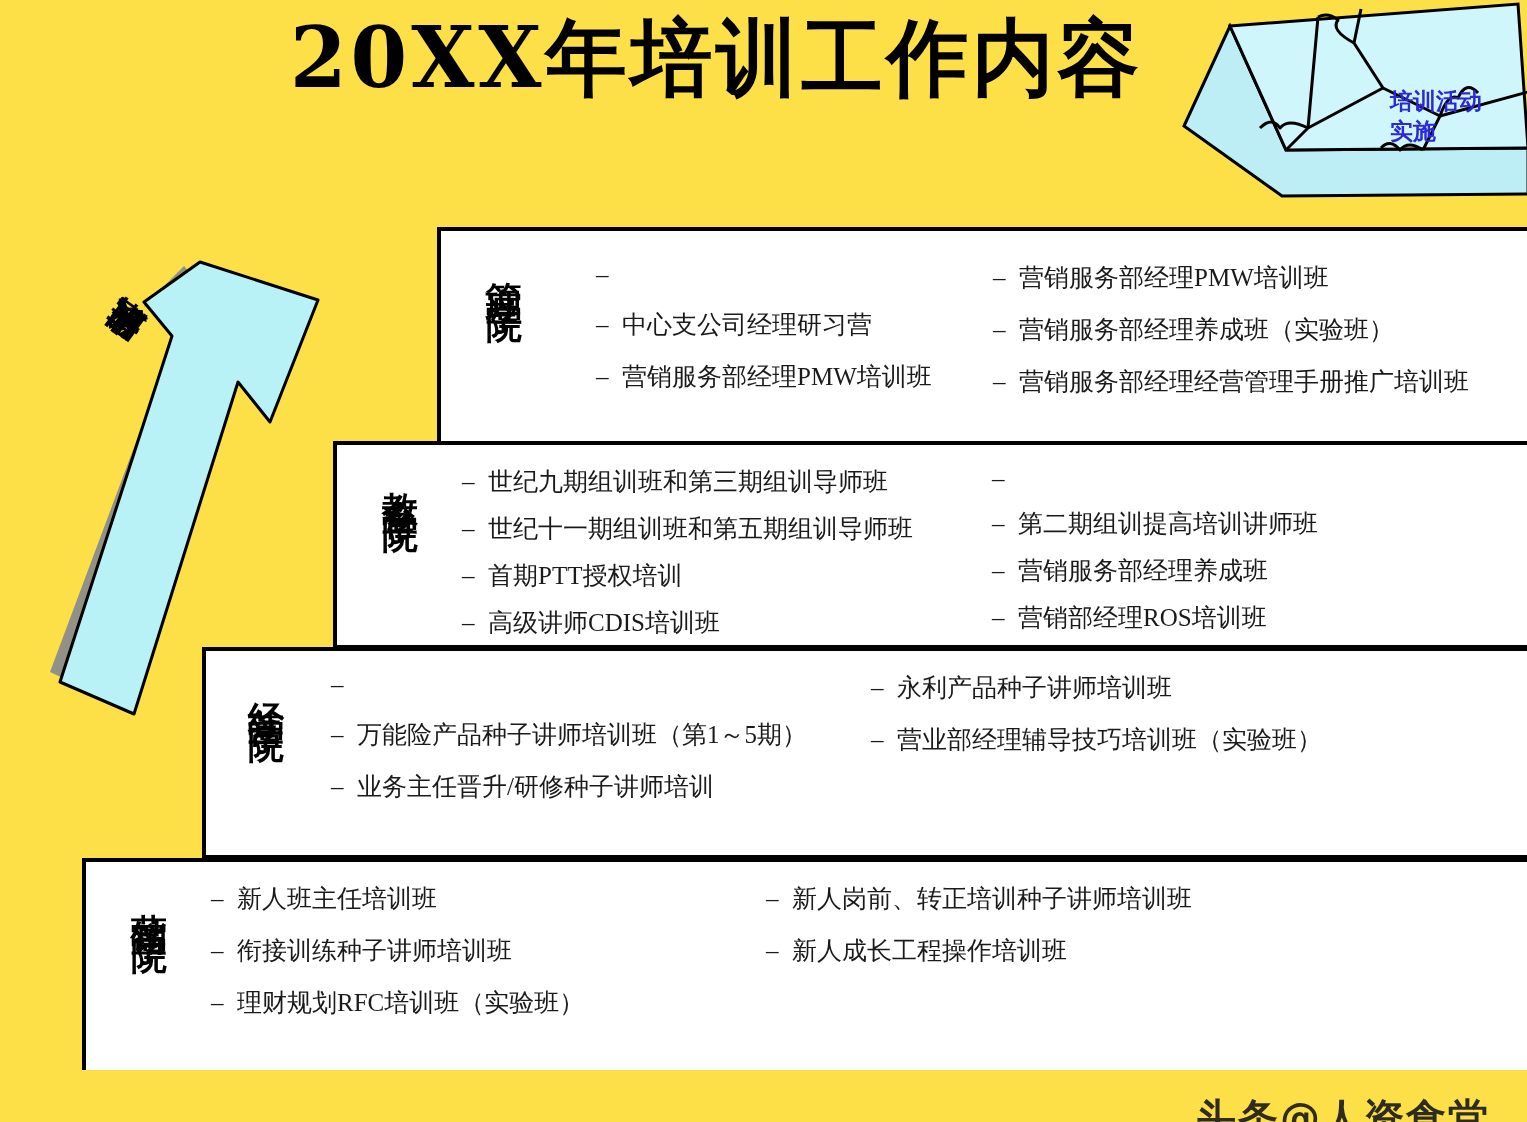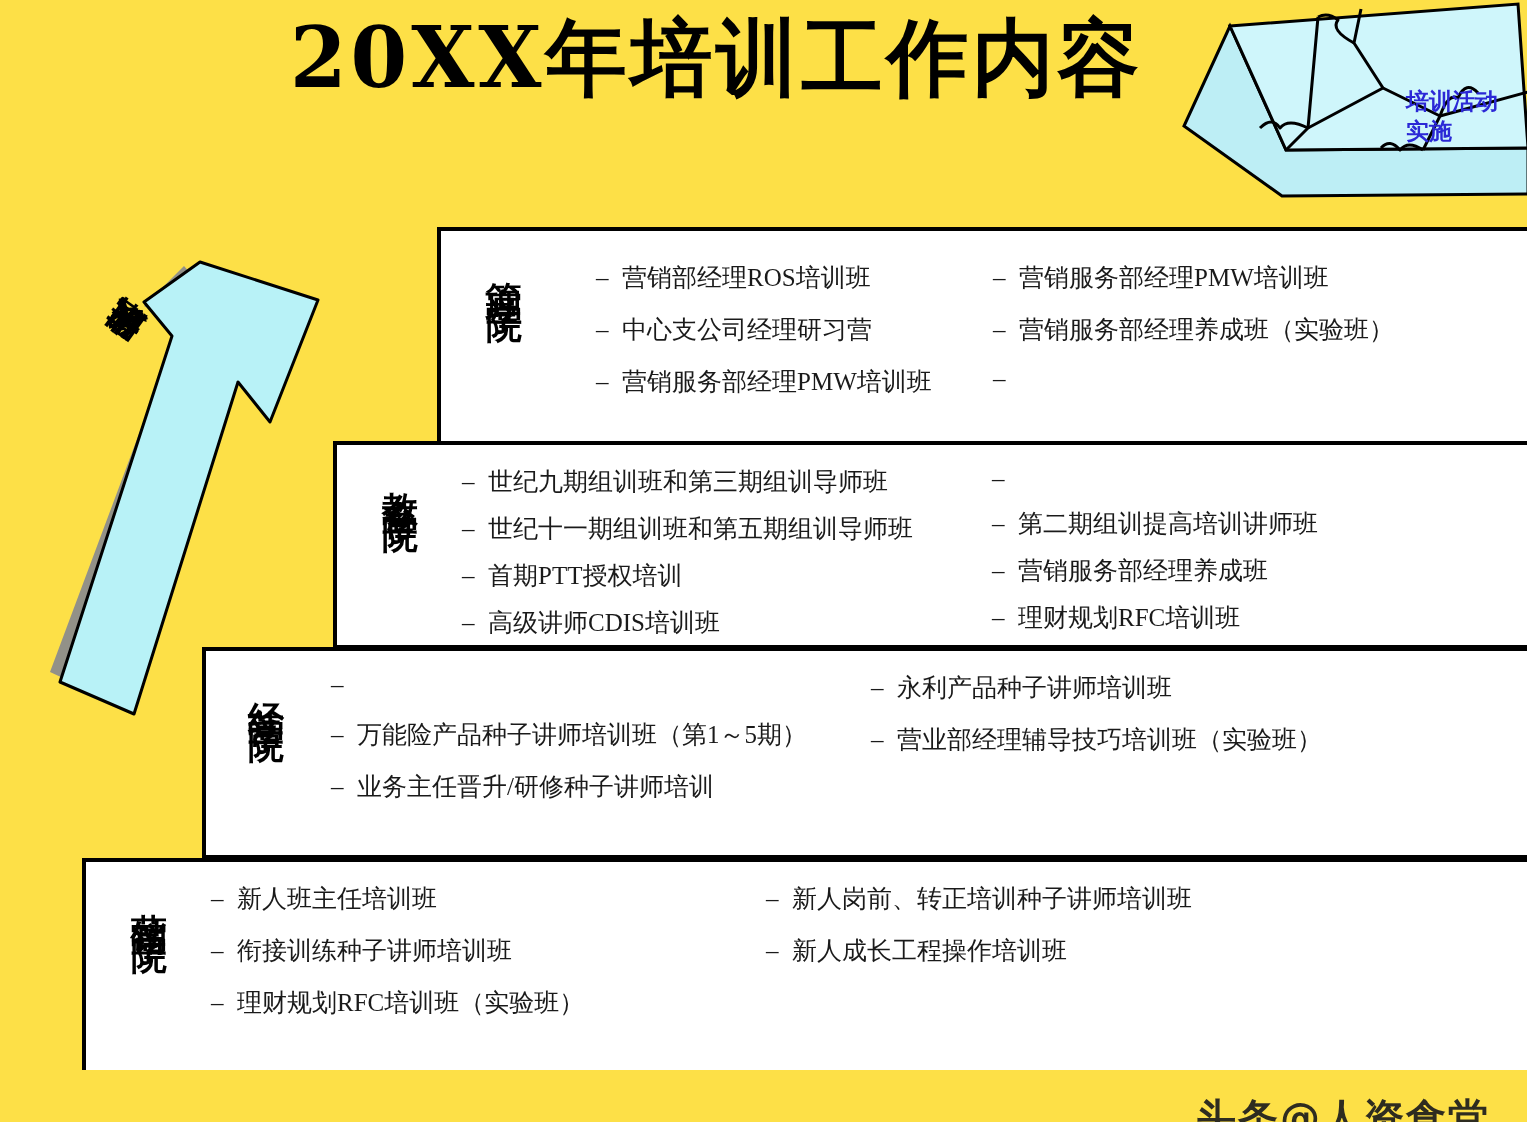--- a/index.html
+++ b/index.html
@@ -49,21 +49,20 @@
     position: absolute;
     left: 212px;
     top: 88px;
     width: 100px;
     font-family: "DejaVu Sans", "Liberation Sans", sans-serif;
     font-weight: bold;
     font-size: 23px;
     line-height: 30px;
     color: #2b28d6;
     letter-spacing: 0px;
-    margin-left: 16px;
   }
 
   
   #arrow {
     position: absolute;
     left: 32px;
     top: 240px;
     width: 300px;
     height: 500px;
   }
@@ -180,21 +179,20 @@
     </svg>
     <div id="arrow-label">培训成长人队</div>
   </div>
 
   <div class="acad-box" style="left:437px; top:227px; width:1130px; height:218px;">
     <div class="acad-name" style="left:40px; top:22px;">管理学院</div>
 
     <div class="col" style="left:155px; top:30px; width:400px;">
       <div class="item">
         <span class="dash">–</span>
-        <span class="txt">营销部经理ROS培训班</span>
       </div>
       <div class="item">
         <span class="dash">–</span>
         <span class="txt">中心支公司经理研习营</span>
       </div>
       <div class="item">
         <span class="dash">–</span>
         <span class="txt">营销服务部经理PMW培训班</span>
       </div>
     </div>
@@ -203,20 +201,21 @@
       <div class="item">
         <span class="dash">–</span>
         <span class="txt">营销服务部经理PMW培训班</span>
       </div>
       <div class="item">
         <span class="dash">–</span>
         <span class="txt">营销服务部经理养成班（实验班）</span>
       </div>
       <div class="item">
         <span class="dash">–</span>
+        <span class="txt">营销服务部经理经营管理手册推广培训班</span>
       </div>
     </div>
   </div>
 
   <div class="acad-box" style="left:333px; top:441px; width:1234px; height:208px;">
     <div class="acad-name" style="left:40px; top:18px;">教育学院</div>
 
     <div class="col" style="left:125px; top:20px; width:470px;">
       <div class="item" style="margin-bottom:14px;">
         <span class="dash">–</span>
@@ -243,21 +242,21 @@
       <div class="item" style="margin-bottom:14px;">
         <span class="dash">–</span>
         <span class="txt">第二期组训提高培训讲师班</span>
       </div>
       <div class="item" style="margin-bottom:14px;">
         <span class="dash">–</span>
         <span class="txt">营销服务部经理养成班</span>
       </div>
       <div class="item" style="margin-bottom:14px;">
         <span class="dash">–</span>
-        <span class="txt">理财规划RFC培训班</span>
+        <span class="txt">营销部经理ROS培训班</span>
       </div>
     </div>
   </div>
 
   <div class="acad-box" style="left:202px; top:647px; width:1365px; height:212px;">
     <div class="acad-name" style="left:37px; top:22px;">经营学院</div>
 
     <div class="col" style="left:125px; top:20px; width:530px;">
       <div class="item">
         <span class="dash">–</span>

